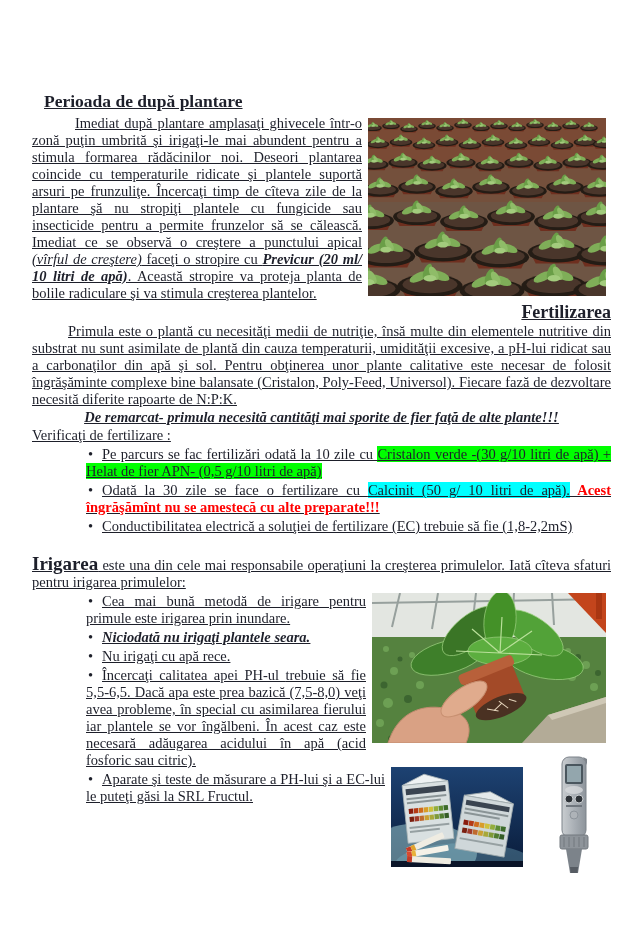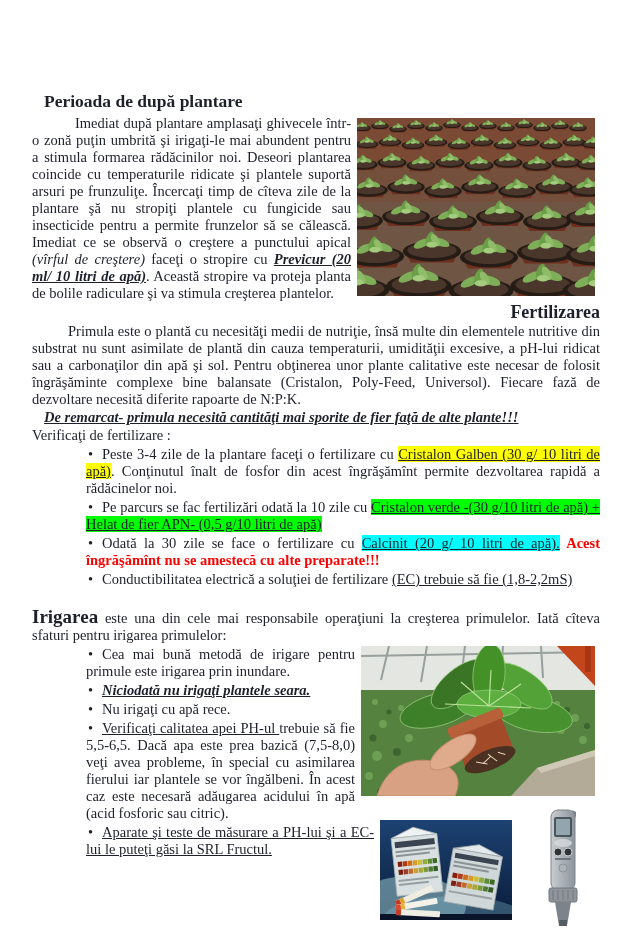--- a/index.html
+++ b/index.html
@@ -1,38 +1,39 @@
 <!DOCTYPE html>
 <html><head>
 <meta charset="utf-8">
 <style>
   html,body { margin:0; padding:0; background:#ffffff; }
   .page {
     position:relative;
     width:639px; height:944px;
     box-sizing:border-box;
     background:#ffffff;
-    padding:92px 39px 0 32px;
+    padding:92px 28px 0 32px;
     font-family:"Liberation Serif", serif;
     font-size:14.5px;
     line-height:17px;
     color:#1d1f2a;
     text-align:justify;
     overflow:hidden;
+    text-decoration:underline;
   }
   h1.sec { font-size:17.5px; line-height:19px; font-weight:bold; margin:0 0 4px 12px; text-align:left; }
   h2.sec { font-size:18px; line-height:19px; font-weight:bold; margin:1px 0 1px 0; text-align:right; }
   .para { margin:0; }
   .ind43 { text-indent:43px; }
   .ind36 { text-indent:36px; }
   .float-img1 { float:right; width:238px; height:178px; margin:3px 5px 3px 6px; }
   .float-img2 { float:right; width:234px; height:150px; margin:0 5px 8px 6px; }
   .float-img34 { float:right; clear:right; margin:-4px 17px 0 6px; display:flex; align-items:flex-start; gap:31px; }
   .ph-meter-svg { margin-top:-12px; }
-  .remark { font-weight:bold; font-style:italic; text-decoration:underline; text-align:left; margin:1px 12px; }
+  .remark { font-weight:bold; font-style:italic; text-decoration:underline; text-align:center; margin:1px 12px; }
   .label-line { text-align:left; margin:0; }
   .bullet { position:relative; padding-left:54px; text-indent:16px; margin:2px 0; }
   .bullet::before { content:"\2022"; position:absolute; left:56px; top:0; text-indent:0; }
   .bi { font-weight:bold; font-style:italic; text-decoration:underline; }
   .it { font-style:italic; }
   .u  { text-decoration:underline; }
   .hl-yellow { background:#ffff00; text-decoration:underline; }
   .hl-green  { background:#00ff00; text-decoration:underline; }
   .hl-cyan   { background:#00ffff; text-decoration:underline; }
   .warn-red  { color:#ff0000; font-weight:bold; }
@@ -131,30 +132,27 @@
   </div>
 
   <h2 class="sec">Fertilizarea</h2>
 
   <div class="para ind36">Primula este o plantă cu necesităţi medii de nutriţie, însă multe din elementele nutritive din substrat nu sunt asimilate de plantă din cauza temperaturii, umidităţii excesive, a pH-lui ridicat sau a carbonaţilor din apă şi sol. Pentru obţinerea unor plante calitative este necesar de folosit îngrăşăminte complexe bine balansate (Cristalon, Poly-Feed, Universol). Fiecare fază de dezvoltare necesită diferite rapoarte de N:P:K.</div>
 
   <div class="remark">De remarcat- primula necesită cantităţi mai sporite de fier  faţă de alte plante!!!</div>
 
   <div class="label-line">Verificaţi de fertilizare :</div>
 
-  <div class="bullet">
-    <span>Peste 3-4 zile de la plantare faceţi o fertilizare cu </span><span class="hl-yellow">Cristalon Galben (30 g/ 10 litri de apă)</span><span>. Conţinutul înalt de fosfor din acest îngrăşămînt permite dezvoltarea rapidă a rădăcinelor noi.</span>
-  </div>
 
   <div class="bullet">
     <span>Pe parcurs se fac fertilizări odată la 10 zile cu </span><span class="hl-green">Cristalon verde -(30 g/10 litri de apă) + Helat de fier APN- (0,5 g/10 litri de apă)</span>
   </div>
 
   <div class="bullet">
-    <span>Odată la 30 zile se face o fertilizare cu </span><span class="hl-cyan">Calcinit (20 g/ 10 litri de apă).</span><span class="warn-red"> Acest îngrăşămînt nu se amestecă cu alte preparate!!!</span>
+    <span>Odată la 30 zile se face o fertilizare cu </span><span class="hl-cyan">Calcinit (50 g/ 10 litri de apă).</span><span class="warn-red"> Acest îngrăşămînt nu se amestecă cu alte preparate!!!</span>
   </div>
 
   <div class="bullet">
     <span>Conductibilitatea electrică a soluţiei  de fertilizare </span><span class="u">(EC) trebuie să fie (1,8-2,2mS)</span>
   </div>
 
   <div class="para irrig-intro">
     <span class="irrig-title">Irigarea</span><span> este una din cele mai responsabile operaţiuni la creşterea primulelor. Iată cîteva sfaturi pentru irigarea primulelor:</span>
   </div>
 
@@ -222,21 +220,21 @@
         </g>
         <path d="M16 150 C 26 118, 52 110, 76 116 C 94 121, 102 132, 94 150 Z" fill="#d9a184" stroke="#c08a6e" stroke-width="1"></path>
         <ellipse cx="92" cy="106" rx="27" ry="11" fill="#e0ab8d" stroke="#c89071" stroke-width="1" transform="rotate(-35 92 106)"></ellipse>
       </svg>
     </span>
 
     <div class="bullet">Cea mai bună metodă de irigare pentru primule este irigarea prin inundare.</div>
     <div class="bullet"><span class="bi">Niciodată nu irigaţi plantele seara.</span></div>
     <div class="bullet">Nu irigaţi cu apă rece.</div>
     <div class="bullet">
-      <span class="u">Verificaţi calitatea apei PH-ul </span><span> trebuie să fie 5,5-6,5. Dacă apa este prea bazică (7,5-8,0) veţi avea probleme, în special cu asimilarea fierului iar plantele se  vor îngălbeni. În acest caz este necesară adăugarea acidului în apă (acid fosforic sau citric).</span>
+      <span class="u">Încercaţi calitatea apei PH-ul </span><span> trebuie să fie 5,5-6,5. Dacă apa este prea bazică (7,5-8,0) veţi avea probleme, în special cu asimilarea fierului iar plantele se  vor îngălbeni. În acest caz este necesară adăugarea acidului în apă (acid fosforic sau citric).</span>
     </div>
 
     <span class="float-img34">
       <svg width="132" height="100" viewBox="0 0 132 100">
         <defs>
           <linearGradient id="navybg" x1="0" y1="0" x2="0" y2="1">
             <stop offset="0" stop-color="#1d4272"></stop>
               <stop offset="1" stop-color="#0a1c3a"></stop>
           </linearGradient>
         </defs>

